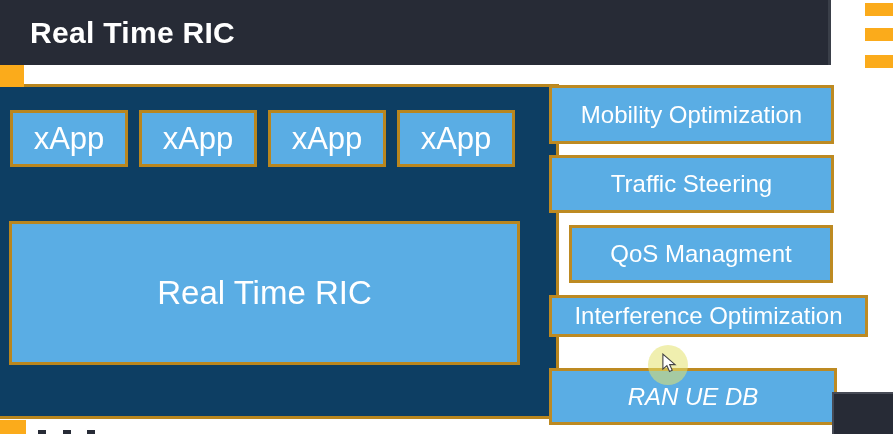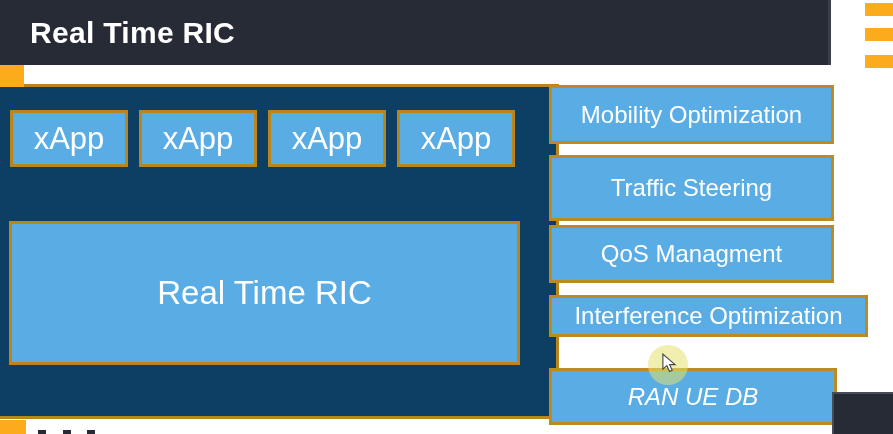--- a/index.html
+++ b/index.html
@@ -46,22 +46,22 @@
   .xapp-row{position:absolute;left:10px;top:23px;display:flex;gap:11px;}
   .xapp{width:118px;height:57px;font-size:31px;}
   .framework{
     position:absolute;left:9px;top:134px;width:511px;height:144px;
     font-size:33px;line-height:1.3;flex-direction:column;
   }
 
   
   .rbox{position:absolute;left:549px;font-size:24px;border-color:#bd8a22;text-align:center;}
   .rbox-0{top:85px;width:285px;height:59px;}
-  .rbox-1{top:155px;width:285px;height:66px;}
-  .rbox-2{top:225px;width:285px;height:58px;}
+  .rbox-1{top:155px;width:285px;height:58px;}
+  .rbox-2{top:225px;width:264px;height:58px;margin-left:20px;}
   .rbox-3{top:295px;width:319px;height:42px;}
   .rbox-4{top:368px;width:288px;height:57px;font-style:italic;}
 
   
   .mark{top:430px;width:8px;height:4px;background:#272b36;}
   .mark.m1{left:38px;} .mark.m2{left:63px;} .mark.m3{left:87px;}
   .corner-dark{
     left:832px;top:392px;width:61px;height:42px;
     background:#272b36;
     border-top:2px solid #484c57;border-left:2px solid #474b56;

